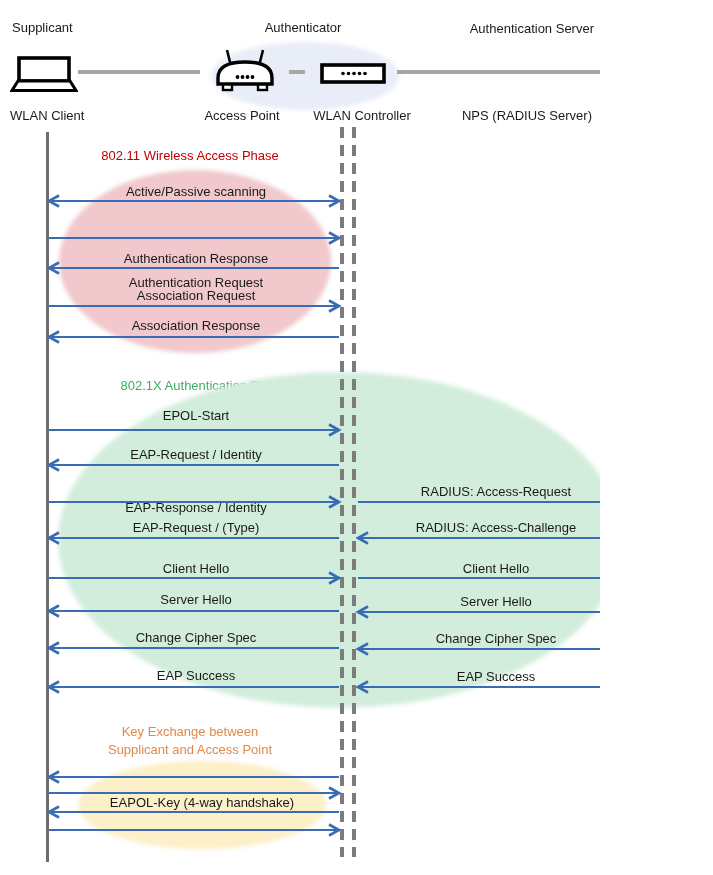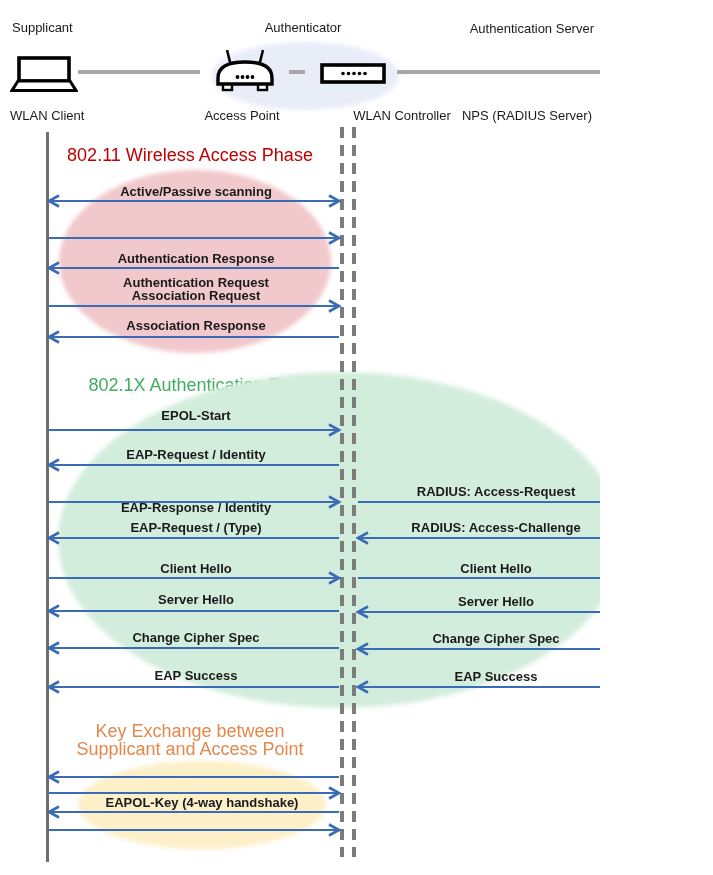--- a/index.html
+++ b/index.html
@@ -13,23 +13,23 @@
   .el-pink{background:var(--phase1-ellipse);}
   .el-green{background:var(--phase2-ellipse);}
   .el-yellow{background:var(--phase3-ellipse);}
   .el-blue{background:var(--authenticator-ellipse);}
   .lifeline{position:absolute;width:3px;background:var(--lifeline,#6e6e6e);}
   .dashline{
     position:absolute;width:4px;
     background:repeating-linear-gradient(to bottom,var(--dashed-lifeline,#7c7c7c) 0 11px,transparent 11px 18px);
   }
   .connector{position:absolute;height:4px;background:var(--connector,#a6a6a6);top:70px;}
-  .phase-title{position:absolute;font-size:18px;line-height:17px;white-space:nowrap;font-weight:400;}
+  .phase-title{position:absolute;font-size:13px;line-height:17px;white-space:nowrap;font-weight:400;}
   #arrow-layer{position:absolute;left:0;top:0;z-index:6;pointer-events:none;}
-  .msg-label{z-index:7;font-weight:bold;}
+  .msg-label{z-index:7;}
   .z-ellipse{z-index:1;}
   .z-line{z-index:3;}
   .z-icon{z-index:5;}
   svg.devicon{position:absolute;}
 </style>
 </head>
 <body>
 
 <div id="stage">
 
@@ -70,21 +70,21 @@
     <circle cx="45" cy="10.5" r="1.8" fill="#000000"></circle>
   </svg>
   <svg class="devicon z-icon" style="left:621px;top:41px;" width="33" height="60" viewBox="0 0 33 60">
     <rect x="2" y="2" width="29" height="55" fill="#ffffff" stroke="#000000" stroke-width="3.8"></rect>
     <line x1="2" y1="25" x2="31" y2="25" stroke="#000000" stroke-width="3.4"></line>
     <rect x="21" y="10" width="4.5" height="4.5" fill="#000000"></rect>
   </svg>
 
   <div class="txt" style="left:10px;top:108px;">WLAN Client</div>
   <div class="txt center" style="left:242px;top:108px;">Access Point</div>
-  <div class="txt center" style="left:362px;top:108px;margin-left:40px;">WLAN Controller</div>
+  <div class="txt center" style="left:362px;top:108px;">WLAN Controller</div>
   <div class="txt" style="right:8px;top:108px;">NPS (RADIUS Server)</div>
 
   <div class="lifeline z-line" style="left:46px;top:132px;height:730px;"></div>
   <div class="dashline z-line" style="left:340px;top:127px;height:730px;"></div>
   <div class="dashline z-line" style="left:352px;top:127px;height:730px;"></div>
   <div class="lifeline z-line" style="left:636px;top:127px;height:727px;"></div>
 
   <div class="phase-title center" style="left:190px;top:147px;color:var(--phase1-title);">802.11 Wireless Access Phase</div>
   <div class="phase-title center" style="left:204px;top:377px;color:var(--phase2-title);">802.1X Authentication Phase</div>
   <div class="phase-title center" style="left:190px;top:723px;color:var(--phase3-title);">Key Exchange between</div>

